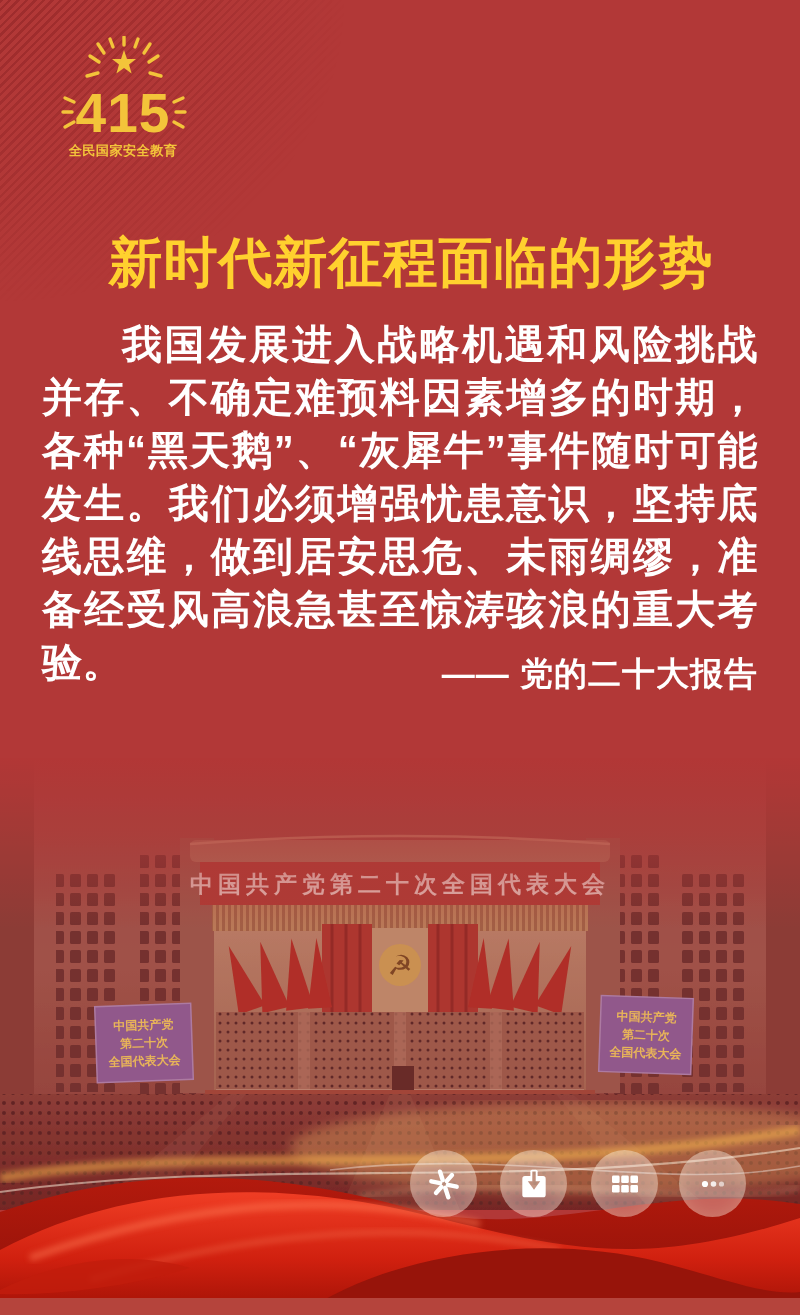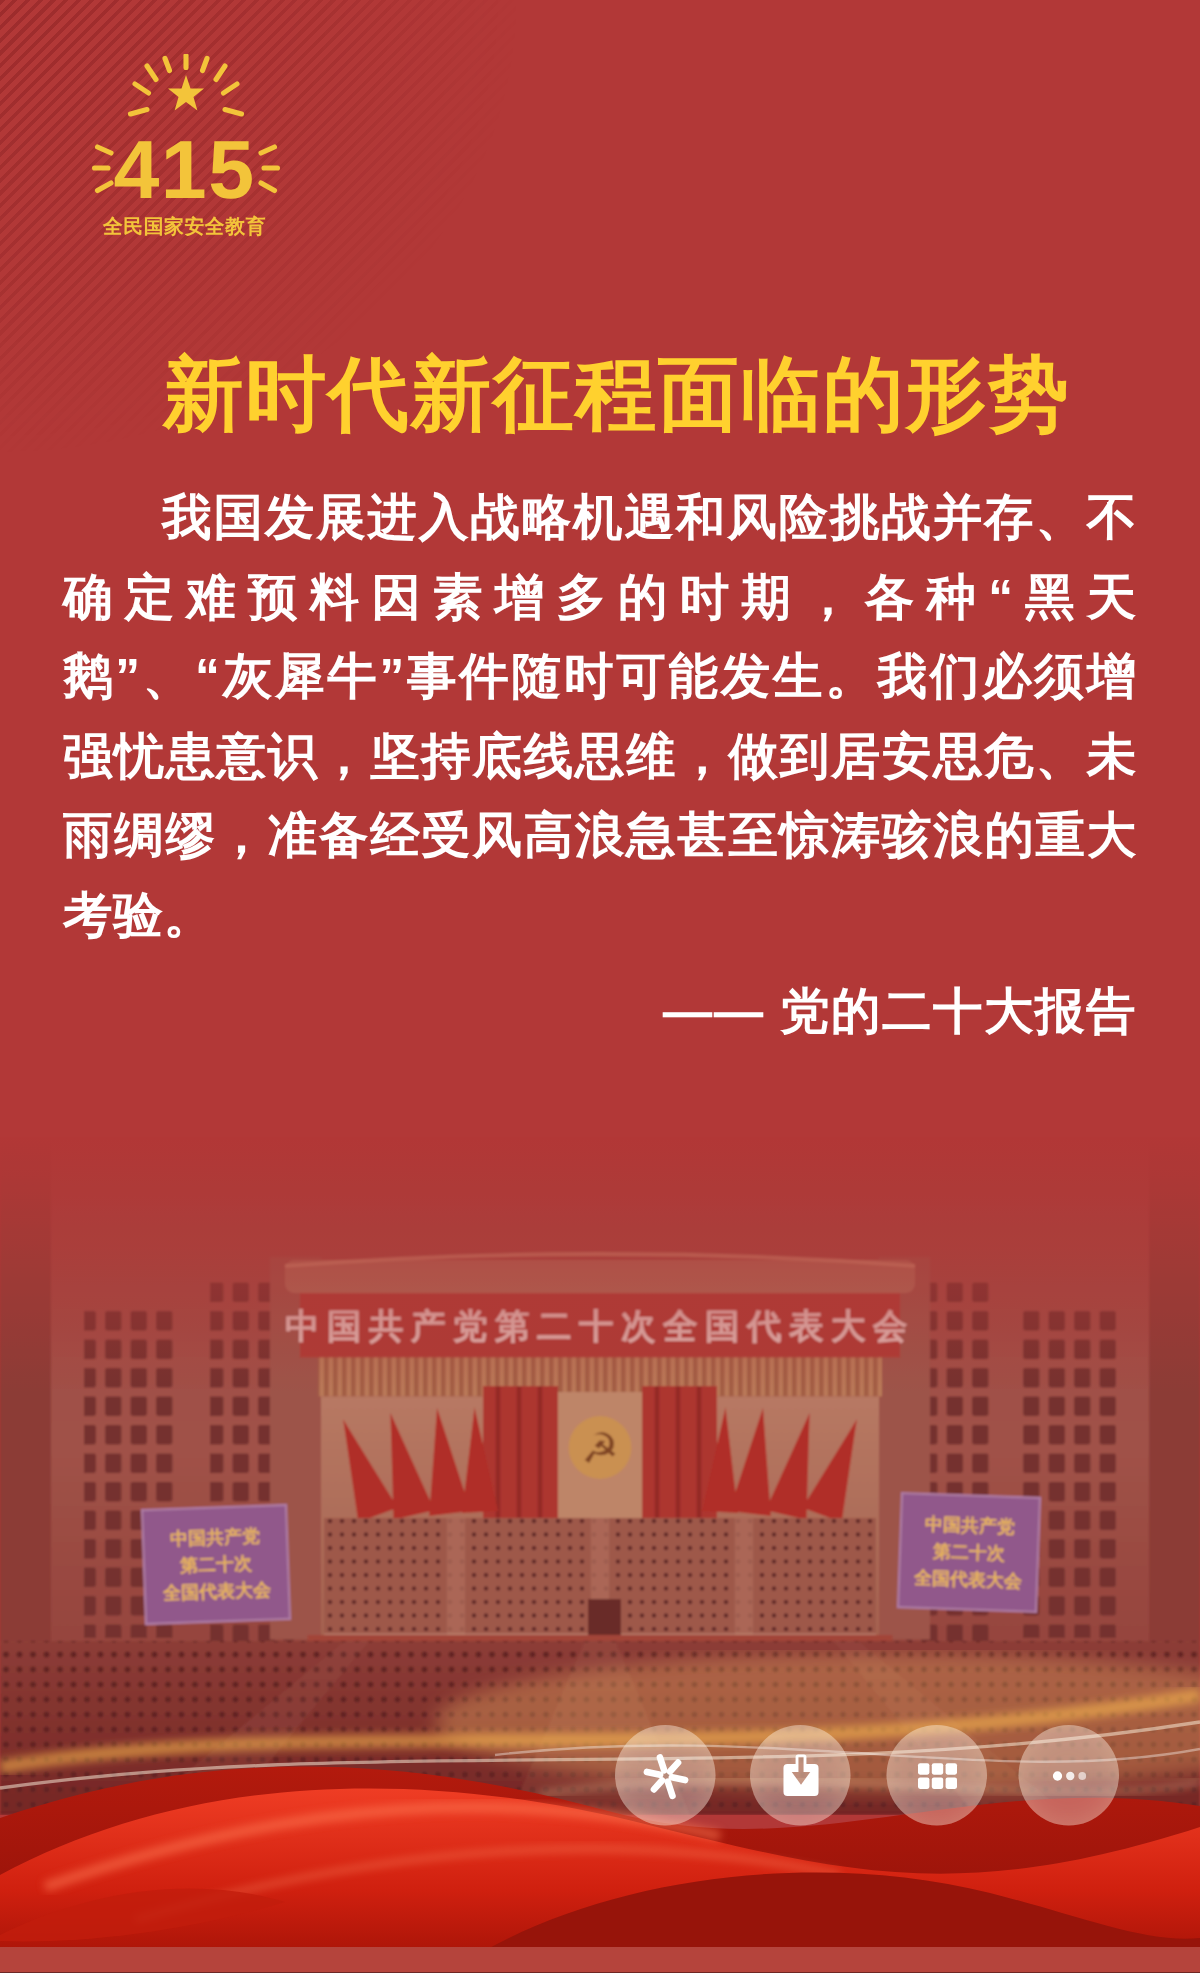--- a/index.html
+++ b/index.html
@@ -22,21 +22,21 @@
   .logo .sub{font-weight:700;font-size:13.2px;letter-spacing:.4px;}
 
   .title{
     position:absolute;left:0;top:216px;width:100%;margin:11px;
     text-align:center;font-size:54px;font-weight:900;letter-spacing:1px;
     color:#ffd12e;
   }
   .body-text{
     position:absolute;left:0;top:318px;width:800px;margin:0;
     padding:0 42px;box-sizing:border-box;
-    font-size:33px;line-height:53px;font-weight:700;color:#ffffff;
+    font-size:40px;line-height:53px;font-weight:700;color:#ffffff;
     text-align:justify;text-indent:2em;letter-spacing:.5px;
   }
   .attribution{
     position:absolute;right:42px;top:652px;margin:0;
     font-size:33px;font-weight:700;color:#ffffff;letter-spacing:1px;
   }
 
   
   .photo{position:absolute;left:0;top:758px;width:800px;height:452px;}
   .photo svg{display:block;filter:saturate(.82) blur(.3px);}

